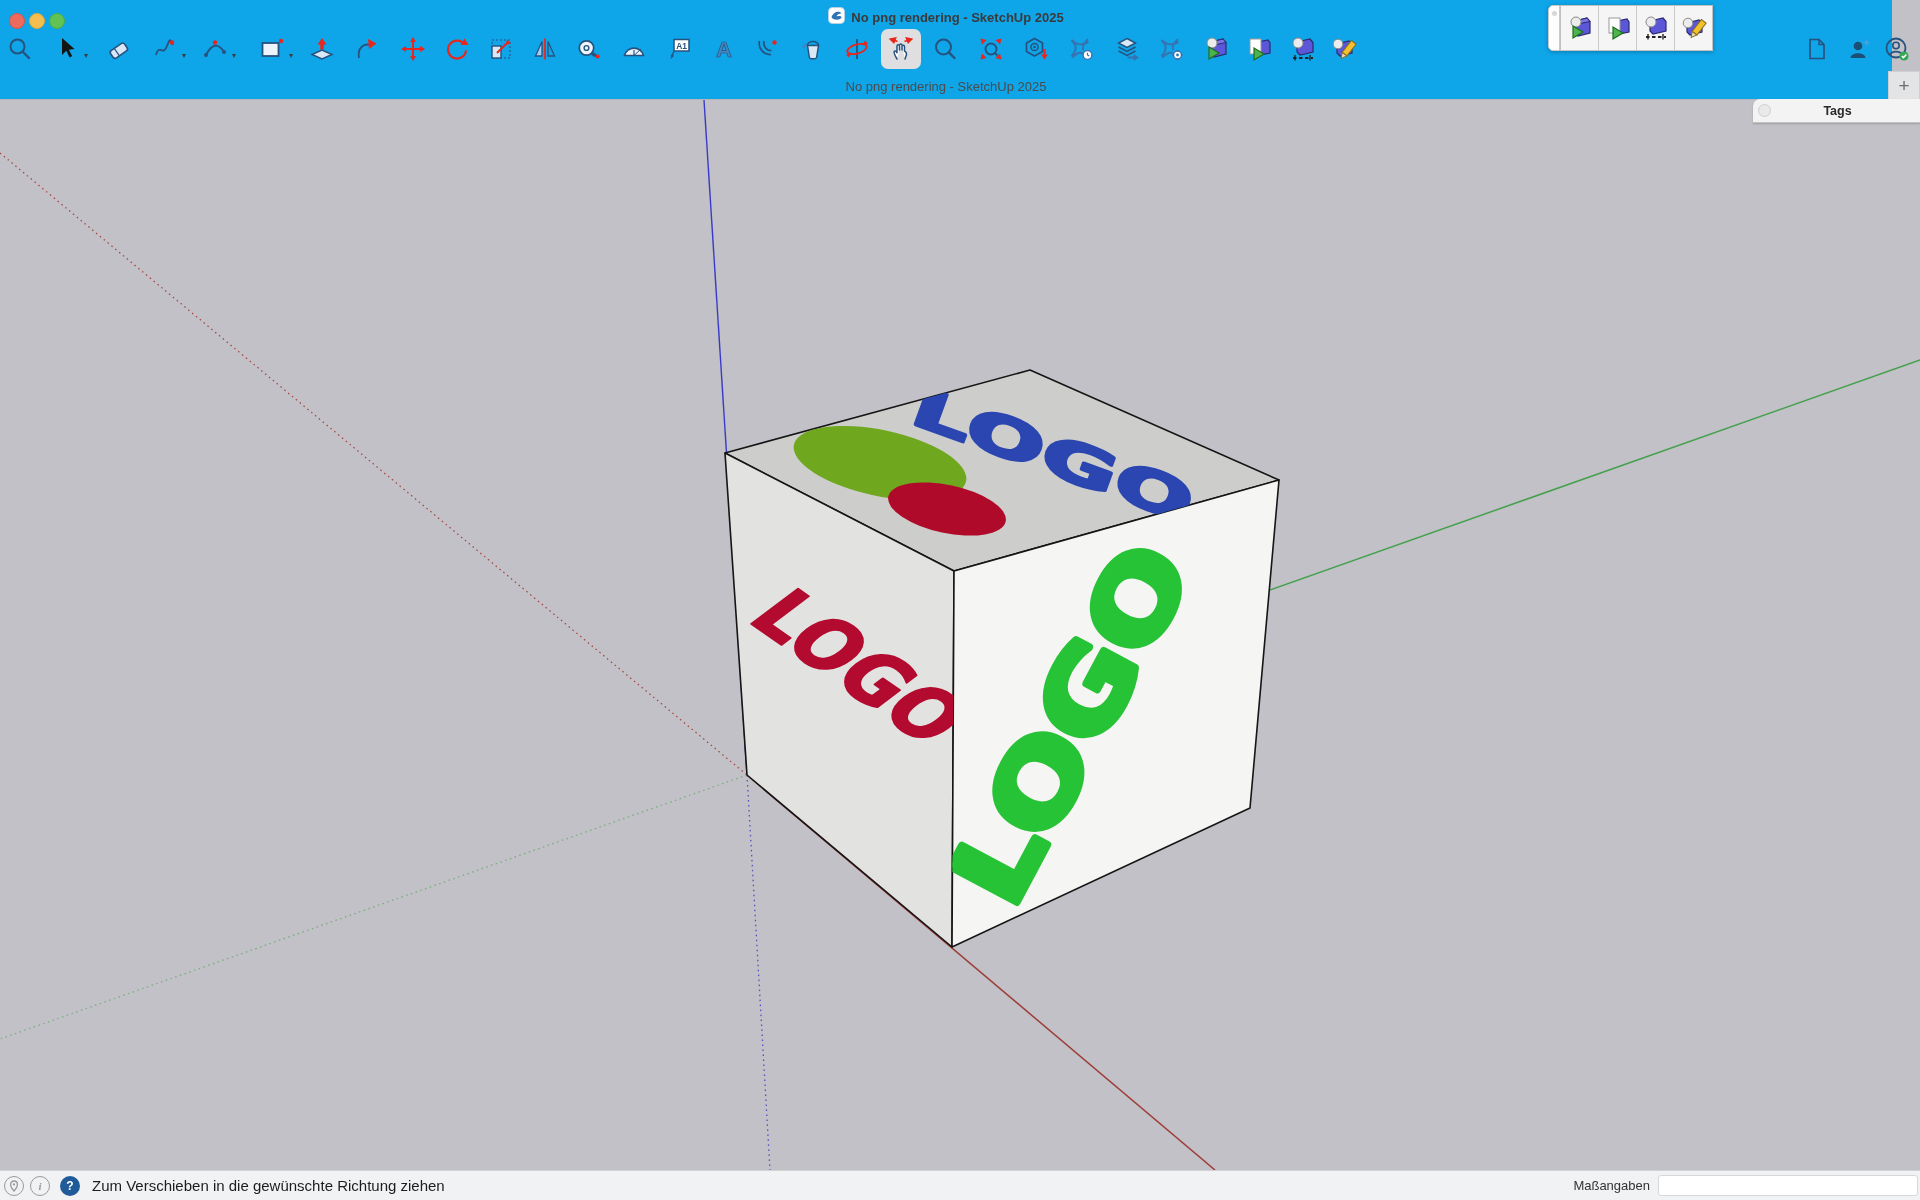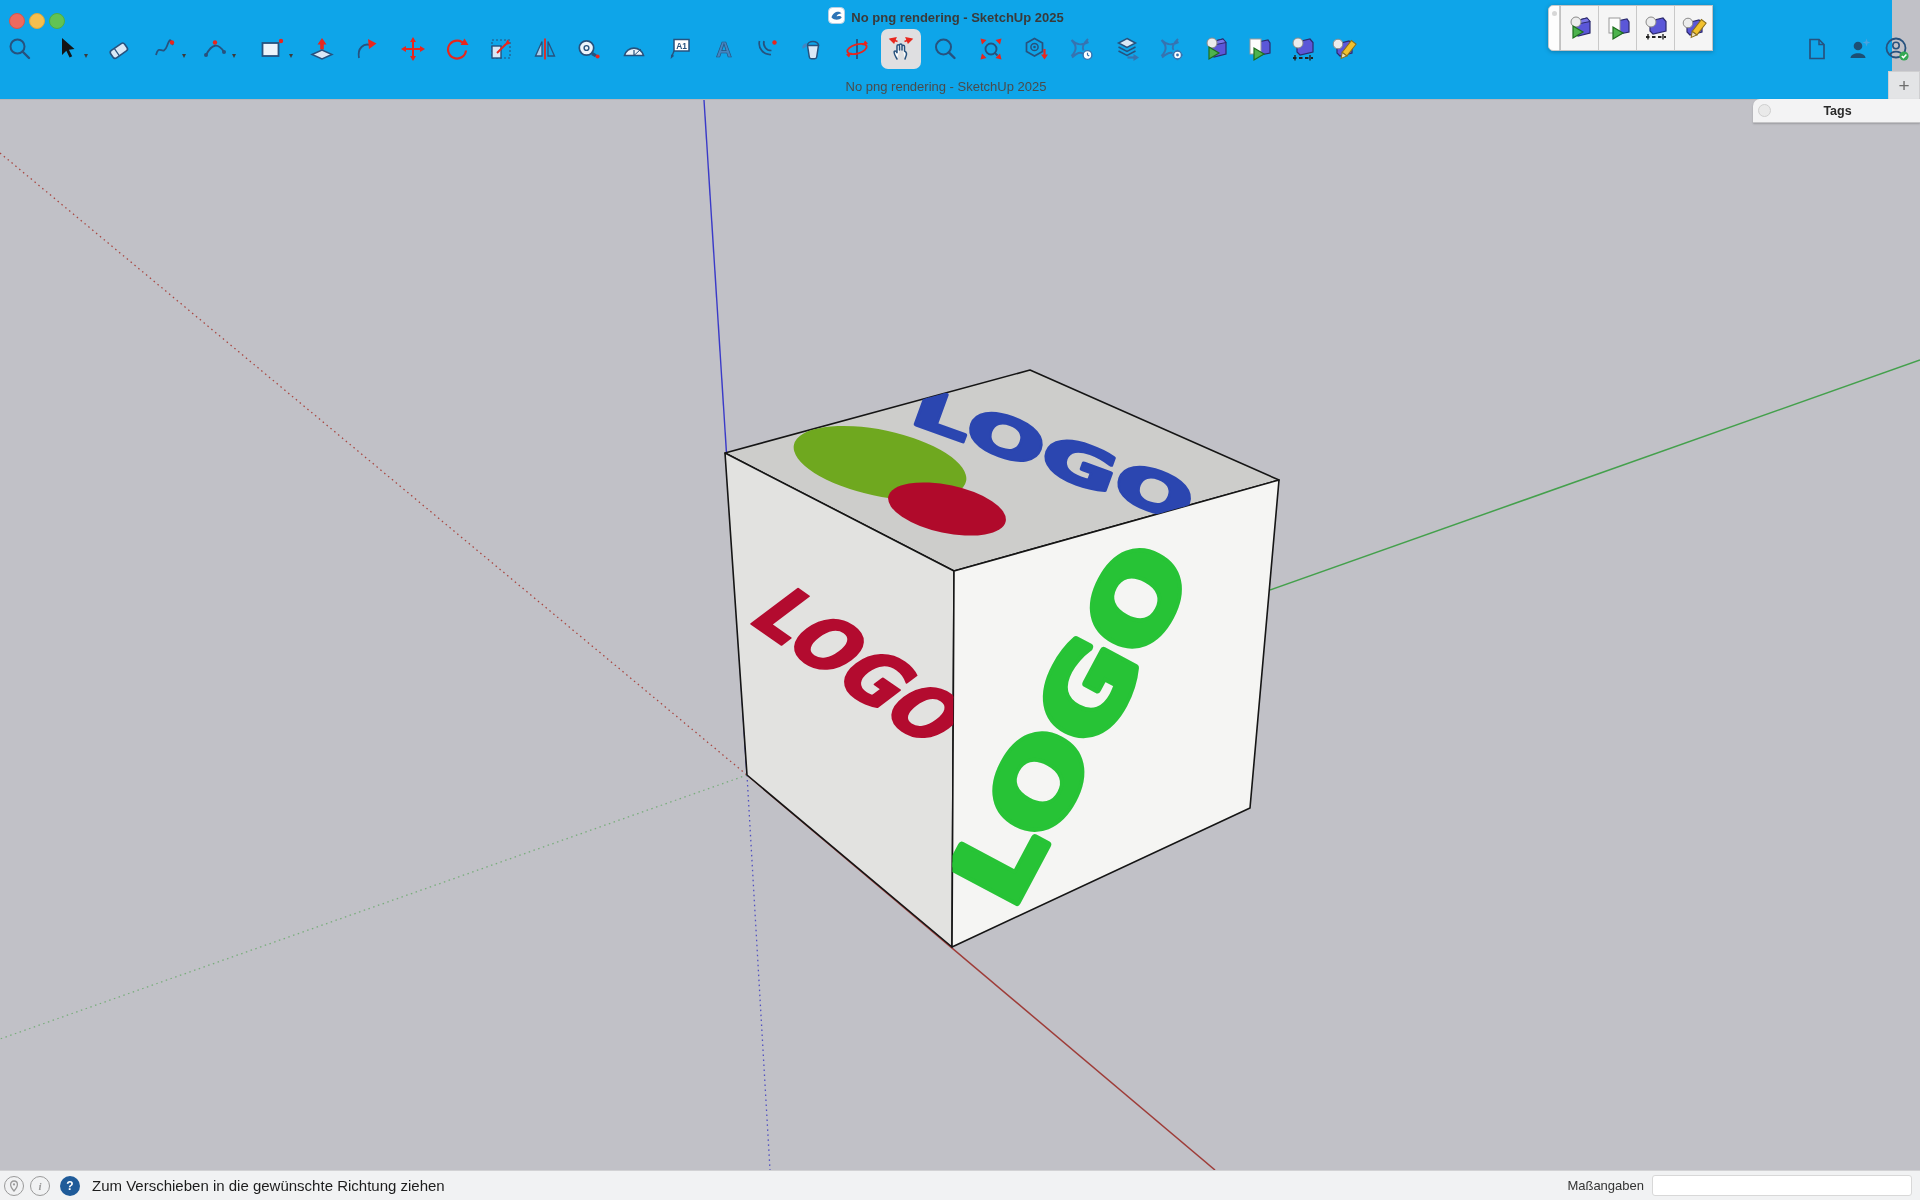--- a/index.html
+++ b/index.html
@@ -33,21 +33,21 @@
   .tags-dot{width:11px;height:11px;border-radius:50%;background:#e9e9e9;border:1px solid #cfcfcf;margin-left:5px;}
   .tags-title{flex:1;text-align:center;font-size:12.5px;font-weight:bold;color:#2a2a2a;margin-right:16px;}
   
   .viewport{position:absolute;left:0;top:100px;width:1920px;height:1070px;background:#c1c1c7;}
   
   .statusbar{position:absolute;left:0;top:1170px;width:1920px;height:30px;background:#f1f2f3;border-top:1px solid #d2d2d4;box-sizing:border-box;display:flex;align-items:center;}
   .st-circ{width:20px;height:20px;border-radius:50%;box-sizing:border-box;display:flex;align-items:center;justify-content:center;flex:none;}
   .st-gray{border:1.5px solid #9a9a9a;color:#9a9a9a;font-size:11px;}
   .st-blue{background:#1f5b99;color:#fff;font-size:12px;font-weight:bold;}
   .st-hint{font-size:15px;color:#1d1d1d;margin-left:12px;}
-  .st-right{margin-left:auto;display:flex;align-items:center;margin-right:8px;justify-content:center;}
+  .st-right{margin-left:auto;display:flex;align-items:center;margin-right:2px;justify-content:center;}
   .st-label{font-size:13px;color:#333;margin-right:8px;}
   .st-input{width:250px;height:19px;border:1px solid #d8d8d8;border-radius:3px;background:#fff;font-size:12px;padding:0 4px;outline:none;}
   svg text{user-select:none;}
 </style>
 </head>
 <body>
 
 <div class="chrome">
 
   <div class="titlebar">

